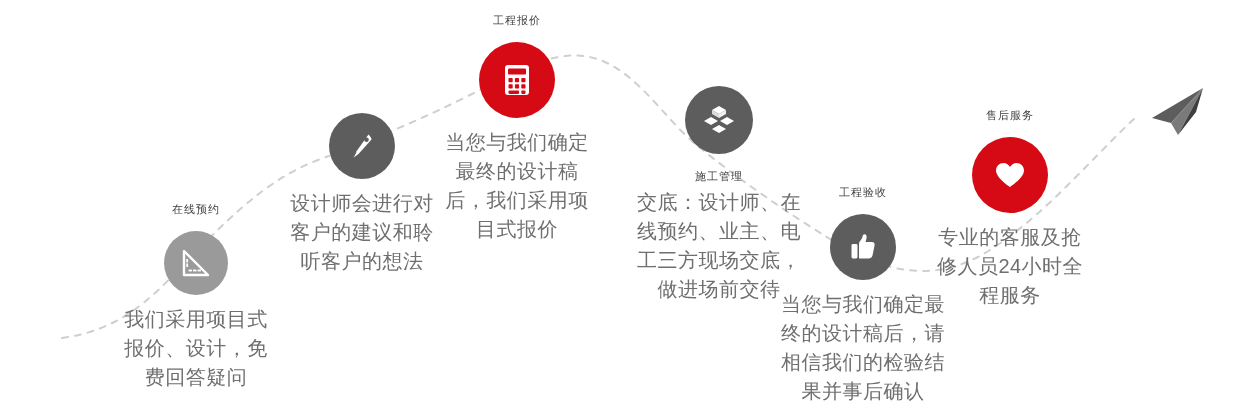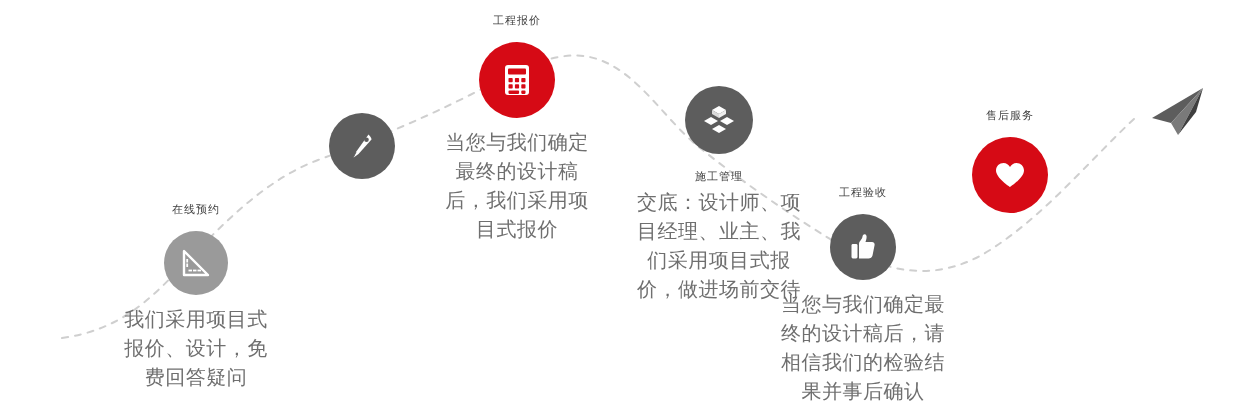--- a/index.html
+++ b/index.html
@@ -129,20 +129,21 @@
   <div class="step" id="step-2">
     <div class="icon-wrap">
       <div class="icon-circle gray">
         <svg width="36" height="36" viewBox="0 0 36 36">
           <path d="M24.5 6.5 C26 8 27.5 10 27.5 11.5 L14.5 26 L9 30 L12 24 Z" fill="#ffffff"></path>
           <circle cx="22.5" cy="11.8" r="2.3" fill="#5d5d5d"></circle>
           <line x1="12" y1="24" x2="9" y2="30" stroke="#5d5d5d" stroke-width="1"></line>
         </svg>
       </div>
     </div>
+    <div class="step-desc">设计师会进行对客户的建议和聆听客户的想法</div>
   </div>
 
   <div class="step" id="step-3">
     <div class="step-title">工程报价</div>
     <div class="icon-wrap">
       <div class="icon-circle red big">
         <svg width="40" height="40" viewBox="0 0 40 40">
           <rect x="8" y="5" width="24" height="30" rx="3" fill="#ffffff"></rect>
           <rect x="11" y="8.5" width="18" height="6" rx="1" fill="#d60a15"></rect>
           <rect x="11.5" y="18" width="4.2" height="4.2" rx="0.8" fill="#d60a15"></rect>
@@ -166,21 +167,21 @@
           <path d="M20 6 L27 10 L20 14 L13 10 Z" fill="#ffffff"></path>
           <path d="M12 17 L19 21 L12 25 L5 21 Z" fill="#ffffff"></path>
           <path d="M28 17 L35 21 L28 25 L21 21 Z" fill="#ffffff"></path>
           <path d="M20 25 L27 29 L20 33 L13 29 Z" fill="#ffffff"></path>
           <path d="M13 10 L13 14 L20 18 L20 14 Z" fill="#dcdcdc"></path>
           <path d="M27 10 L27 14 L20 18 L20 14 Z" fill="#efefef"></path>
         </svg>
       </div>
     </div>
     <div class="step-title">施工管理</div>
-    <div class="step-desc wide">交底：设计师、项目经理、业主、我们采用项目式报价，做进场前交待</div>
+    <div class="step-desc wide">交底：设计师、在线预约、业主、电工三方现场交底，做进场前交待</div>
   </div>
 
   <div class="step" id="step-5">
     <div class="step-title">工程验收</div>
     <div class="icon-wrap">
       <div class="icon-circle gray">
         <svg width="38" height="38" viewBox="0 0 38 38">
           <path d="M15 16 C15 13 18 12 18.5 8.5 C19 5.5 22 5.5 22.5 8
                    C23 10.5 21.5 14 21.5 14 L28 14 C30 14 31 15.5 30.5 17.5
                    L28.5 27.5 C28 29.5 26.5 30.5 24.5 30.5 L15 30.5 Z" fill="#ffffff"></path>
@@ -195,15 +196,16 @@
     <div class="step-title">售后服务</div>
     <div class="icon-wrap">
       <div class="icon-circle red big">
         <svg width="40" height="40" viewBox="0 0 40 40">
           <path d="M20 32 C20 32 6 23 6 15.5 C6 11 9.5 8 13.5 8
                    C16.4 8 18.8 9.8 20 12 C21.2 9.8 23.6 8 26.5 8
                    C30.5 8 34 11 34 15.5 C34 23 20 32 20 32 Z" fill="#ffffff"></path>
         </svg>
       </div>
     </div>
+    <div class="step-desc">专业的客服及抢修人员24小时全程服务</div>
   </div>
 
 </div>
 
 </body></html>

